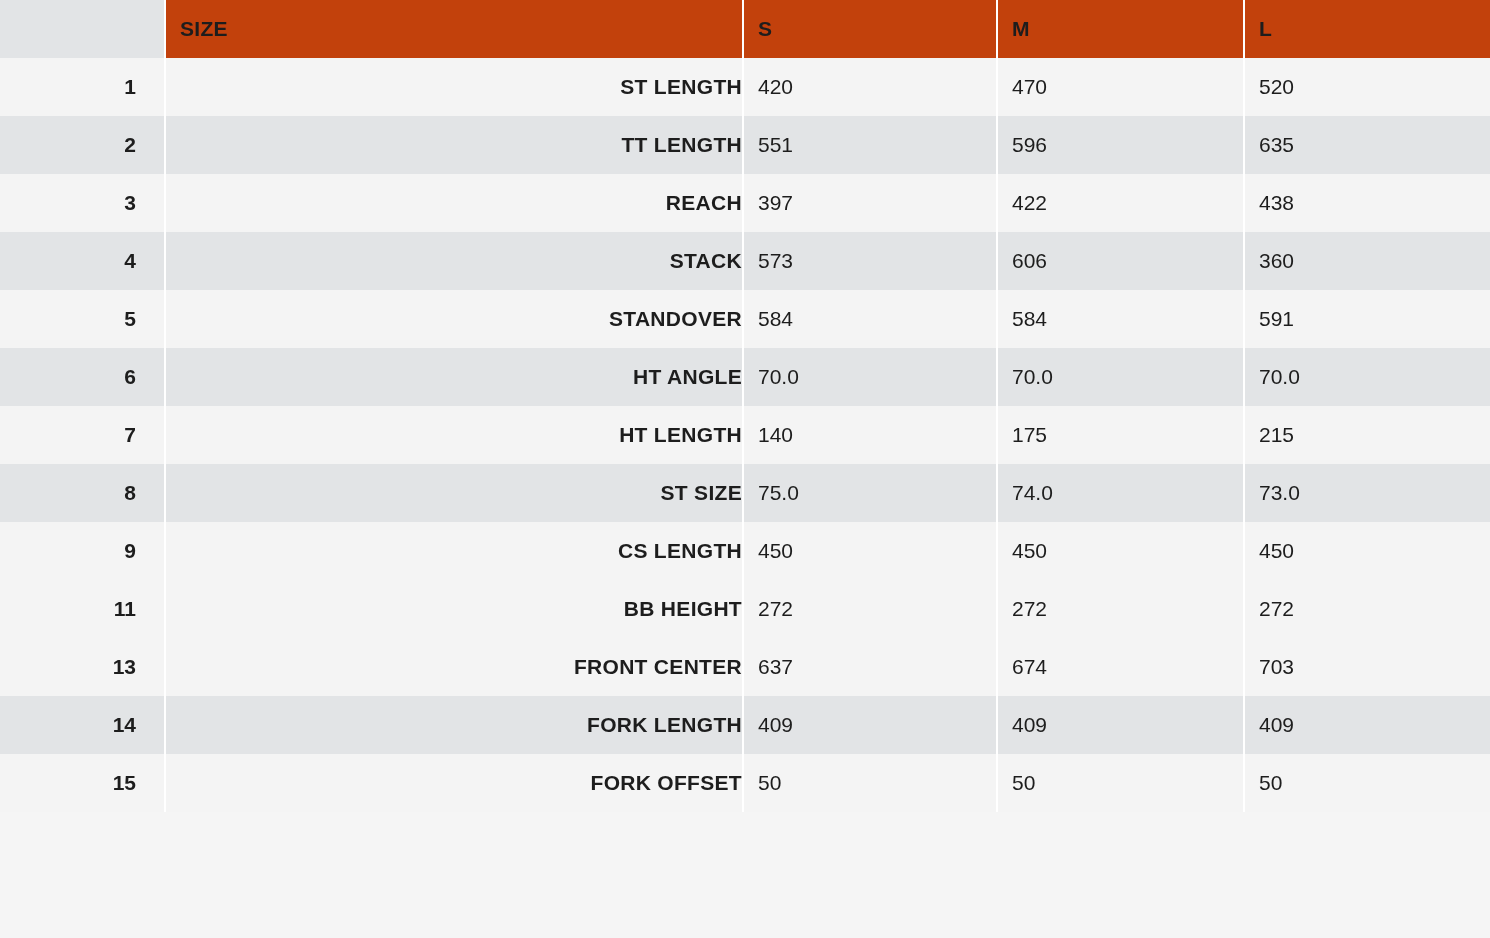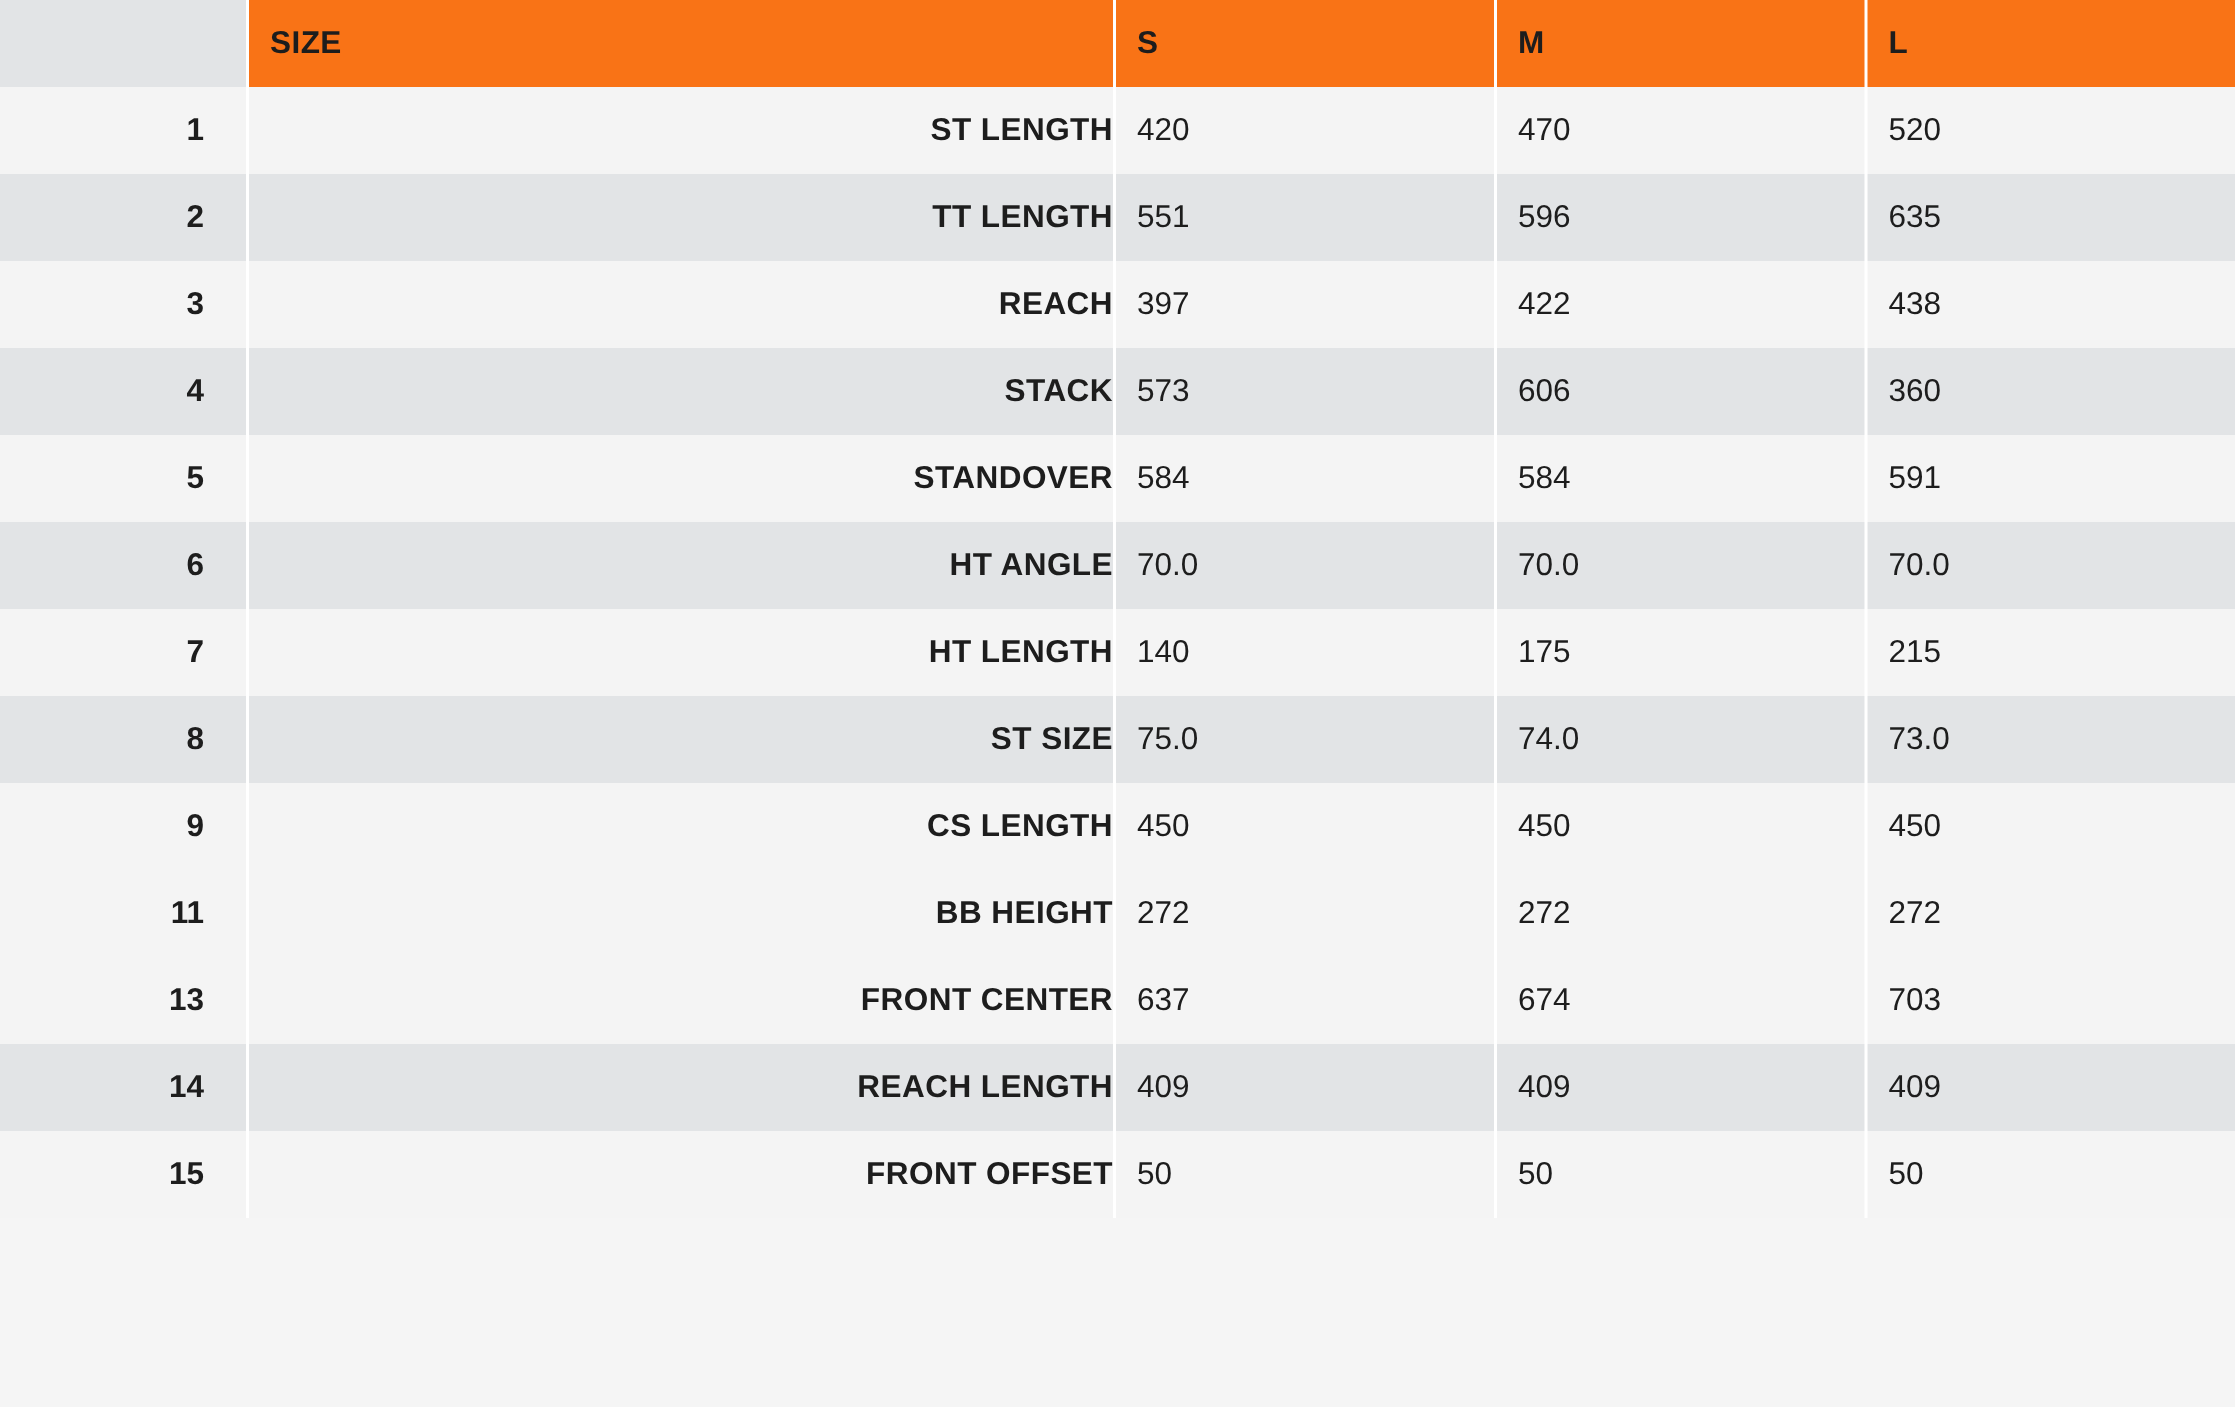--- a/index.html
+++ b/index.html
@@ -33,21 +33,21 @@
     color: #1d1d1d;
     text-align: left;
     vertical-align: middle;
     border-right: 2px solid #ffffff;
     box-sizing: border-box;
   }
   .geo-table th:last-child,
   .geo-table td:last-child { border-right: none; }
 
   
-  thead tr { background: #f97316; height: 54px; border-radius: 29px; }
+  thead tr { background: #c2410c; height: 54px; border-radius: 29px; }
   thead th {
     font-weight: bold;
     letter-spacing: 0.3px;
   }
   thead th.c-head-num { background: #e2e4e6; }
 
   
   tbody tr.odd  { background: #f4f4f4; }
   tbody tr.even { background: #e2e4e6; }
 
@@ -164,27 +164,27 @@
       </tr>
       <tr class="odd">
         <td class="num">13</td>
         <td class="label">FRONT CENTER</td>
         <td class="val">637</td>
         <td class="val">674</td>
         <td class="val">703</td>
       </tr>
       <tr class="even">
         <td class="num">14</td>
-        <td class="label">REACH LENGTH</td>
+        <td class="label">FORK LENGTH</td>
         <td class="val">409</td>
         <td class="val">409</td>
         <td class="val">409</td>
       </tr>
       <tr class="odd">
         <td class="num">15</td>
-        <td class="label">FRONT OFFSET</td>
+        <td class="label">FORK OFFSET</td>
         <td class="val">50</td>
         <td class="val">50</td>
         <td class="val">50</td>
       </tr>
     </tbody>
 </table>
 <div class="footer-strip"></div>
 
 </body></html>

